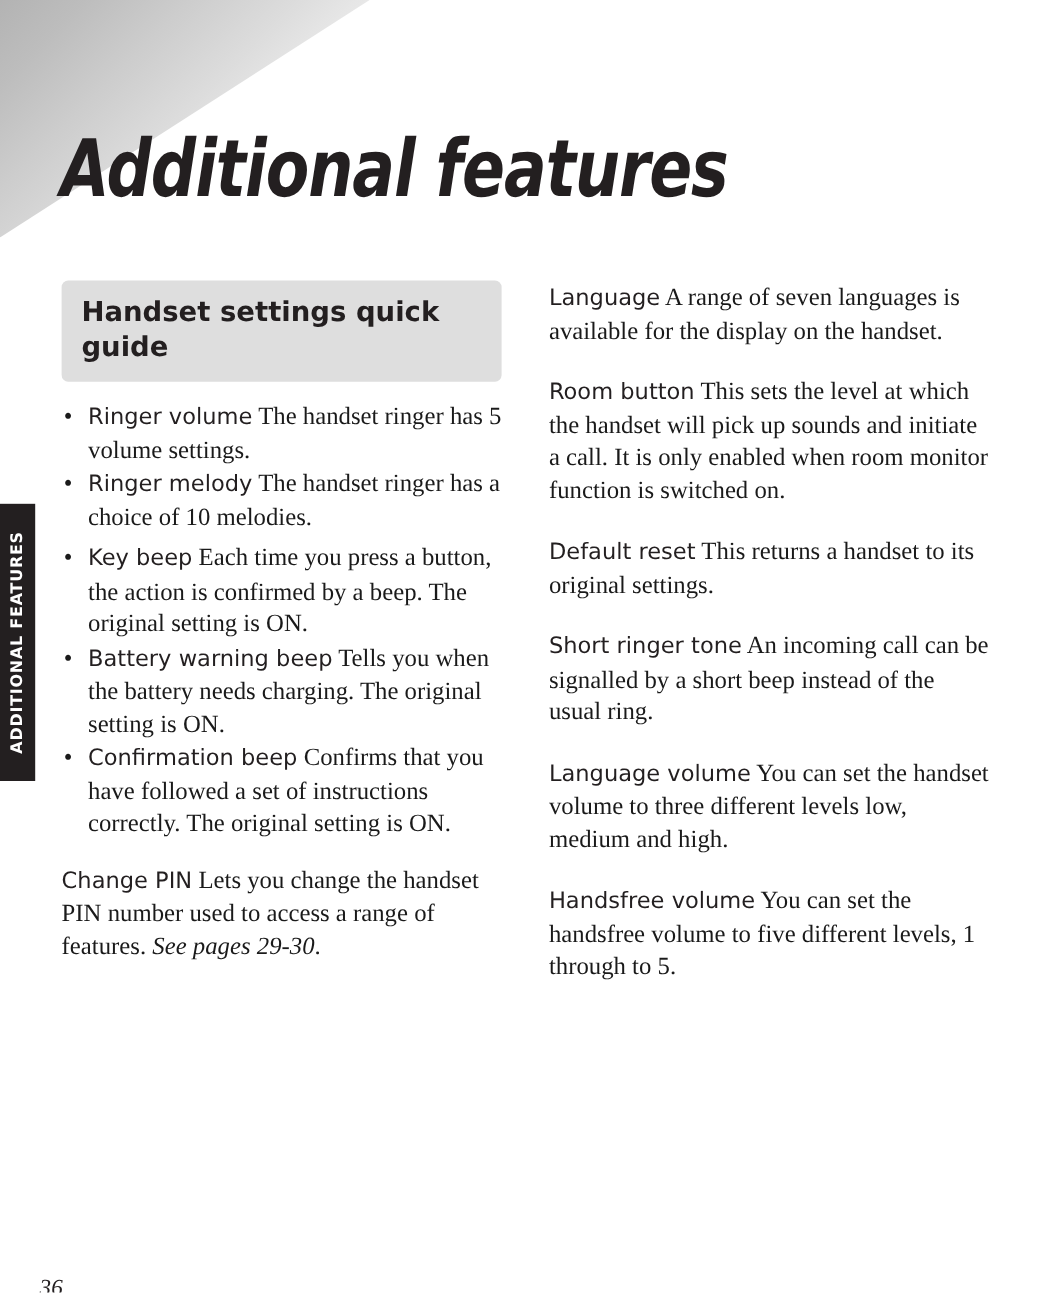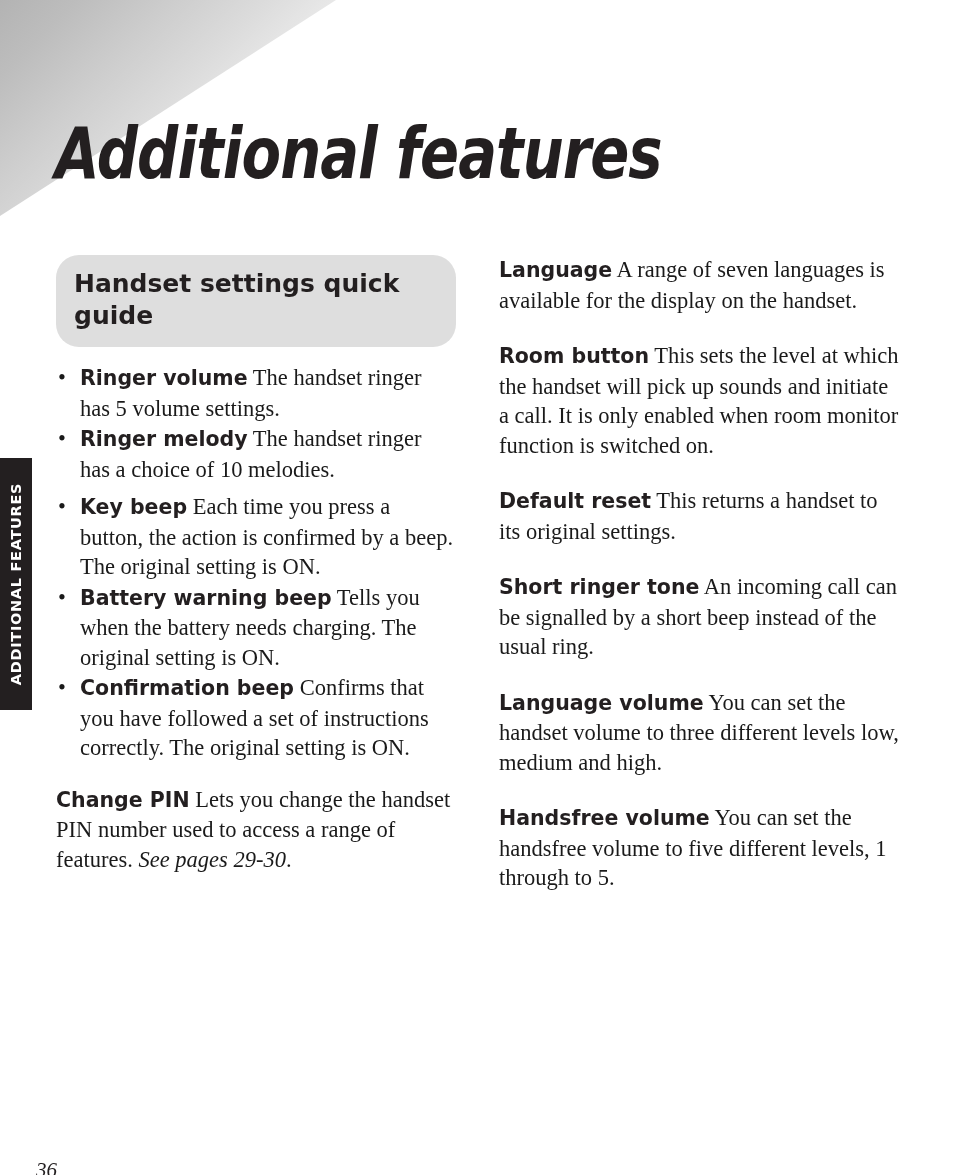--- a/index.html
+++ b/index.html
@@ -86,21 +86,21 @@
   .column {
     position: absolute;
     top: 0;
   }
   #column-left  { left: 56px;  width: 400px; }
   #column-right { left: 499px; width: 400px; }
 
   
   #section-heading {
     background: #dedede;
-    border-radius: 23px;
+    border-radius: 6px;
     padding: 13px 18px 15px 18px;
     margin-bottom: 16px;
     width: 364px;
     box-sizing: content-box;
   }
   #section-heading-text {
     font-family: "DejaVu Sans", sans-serif;
     font-weight: bold;
     font-size: 25px;
     line-height: 32px;
@@ -114,21 +114,21 @@
     font-size: 22.5px;
     line-height: 29.5px;
     color: #1a1a1a;
     margin: 0 0 26px 0;
     text-align: left;
   }
   .para.tight { margin-bottom: 6px; }
 
   .lead {
     font-family: "DejaVu Sans", sans-serif;
-    font-weight: bold;
+    font-weight: normal;
     font-size: 20.5px;
     color: #231f20;
   }
   .ital {
     font-style: italic;
   }
 
   
   ul.bullets {
     list-style: none;

